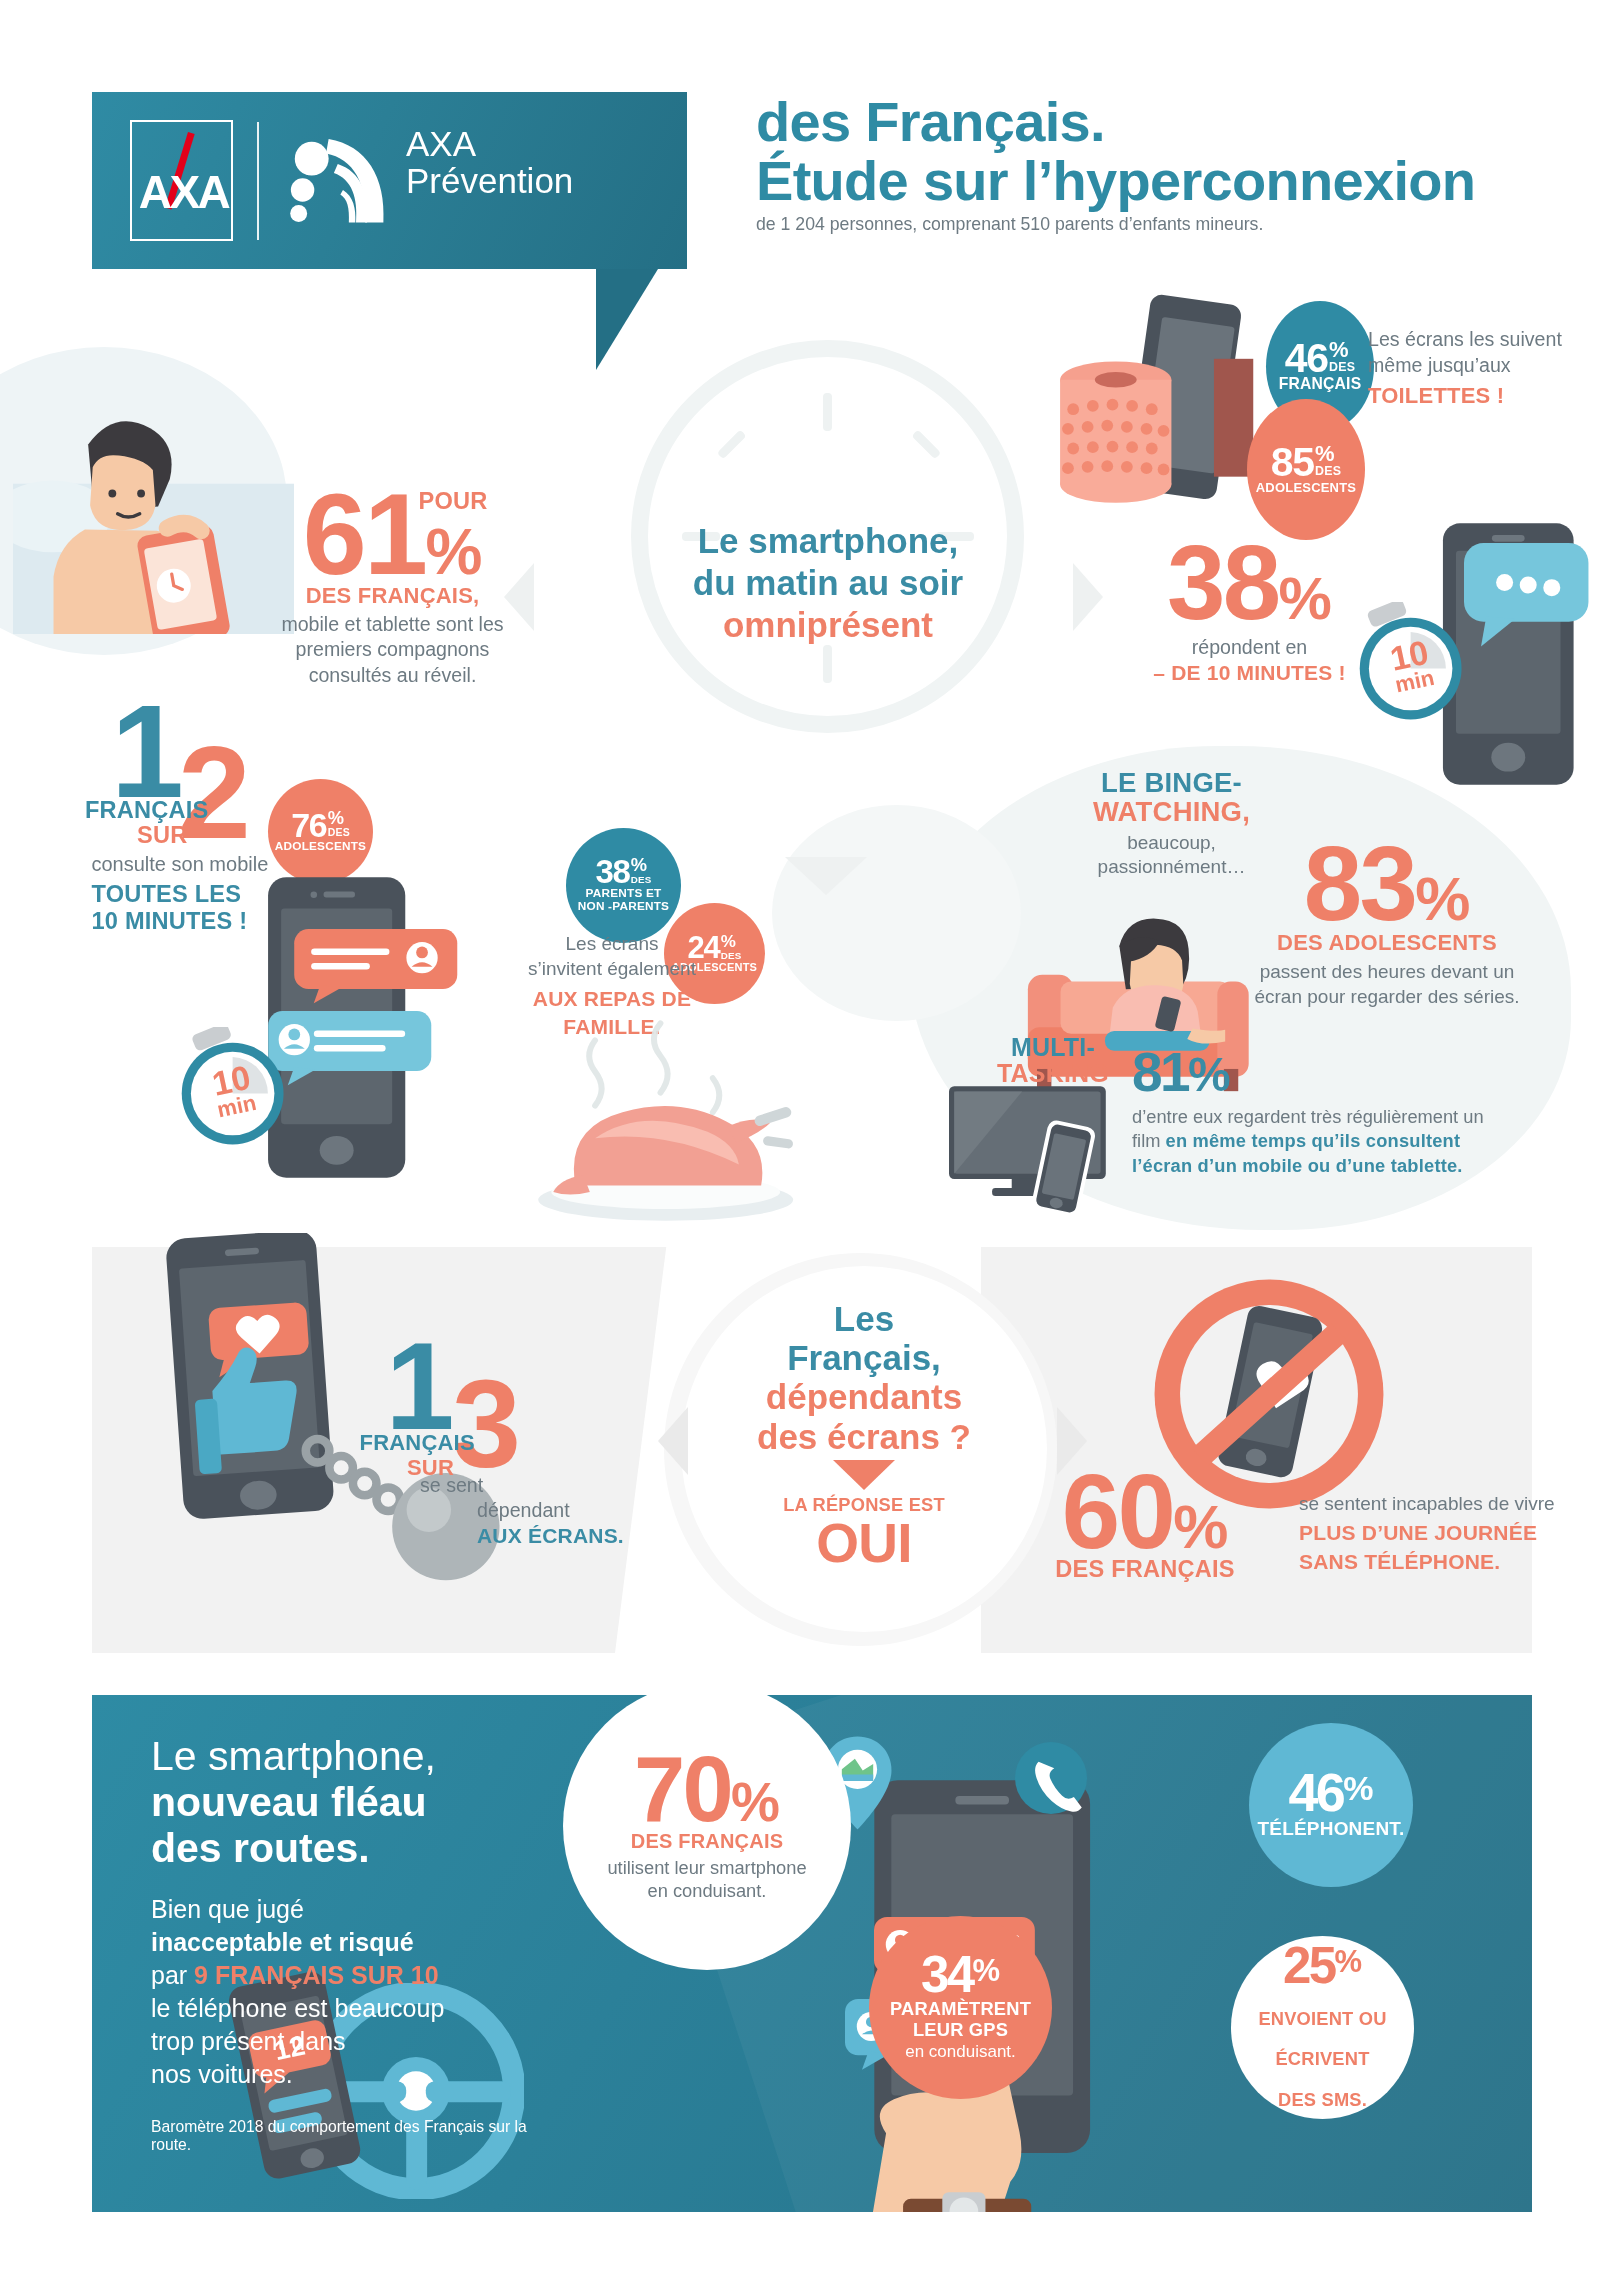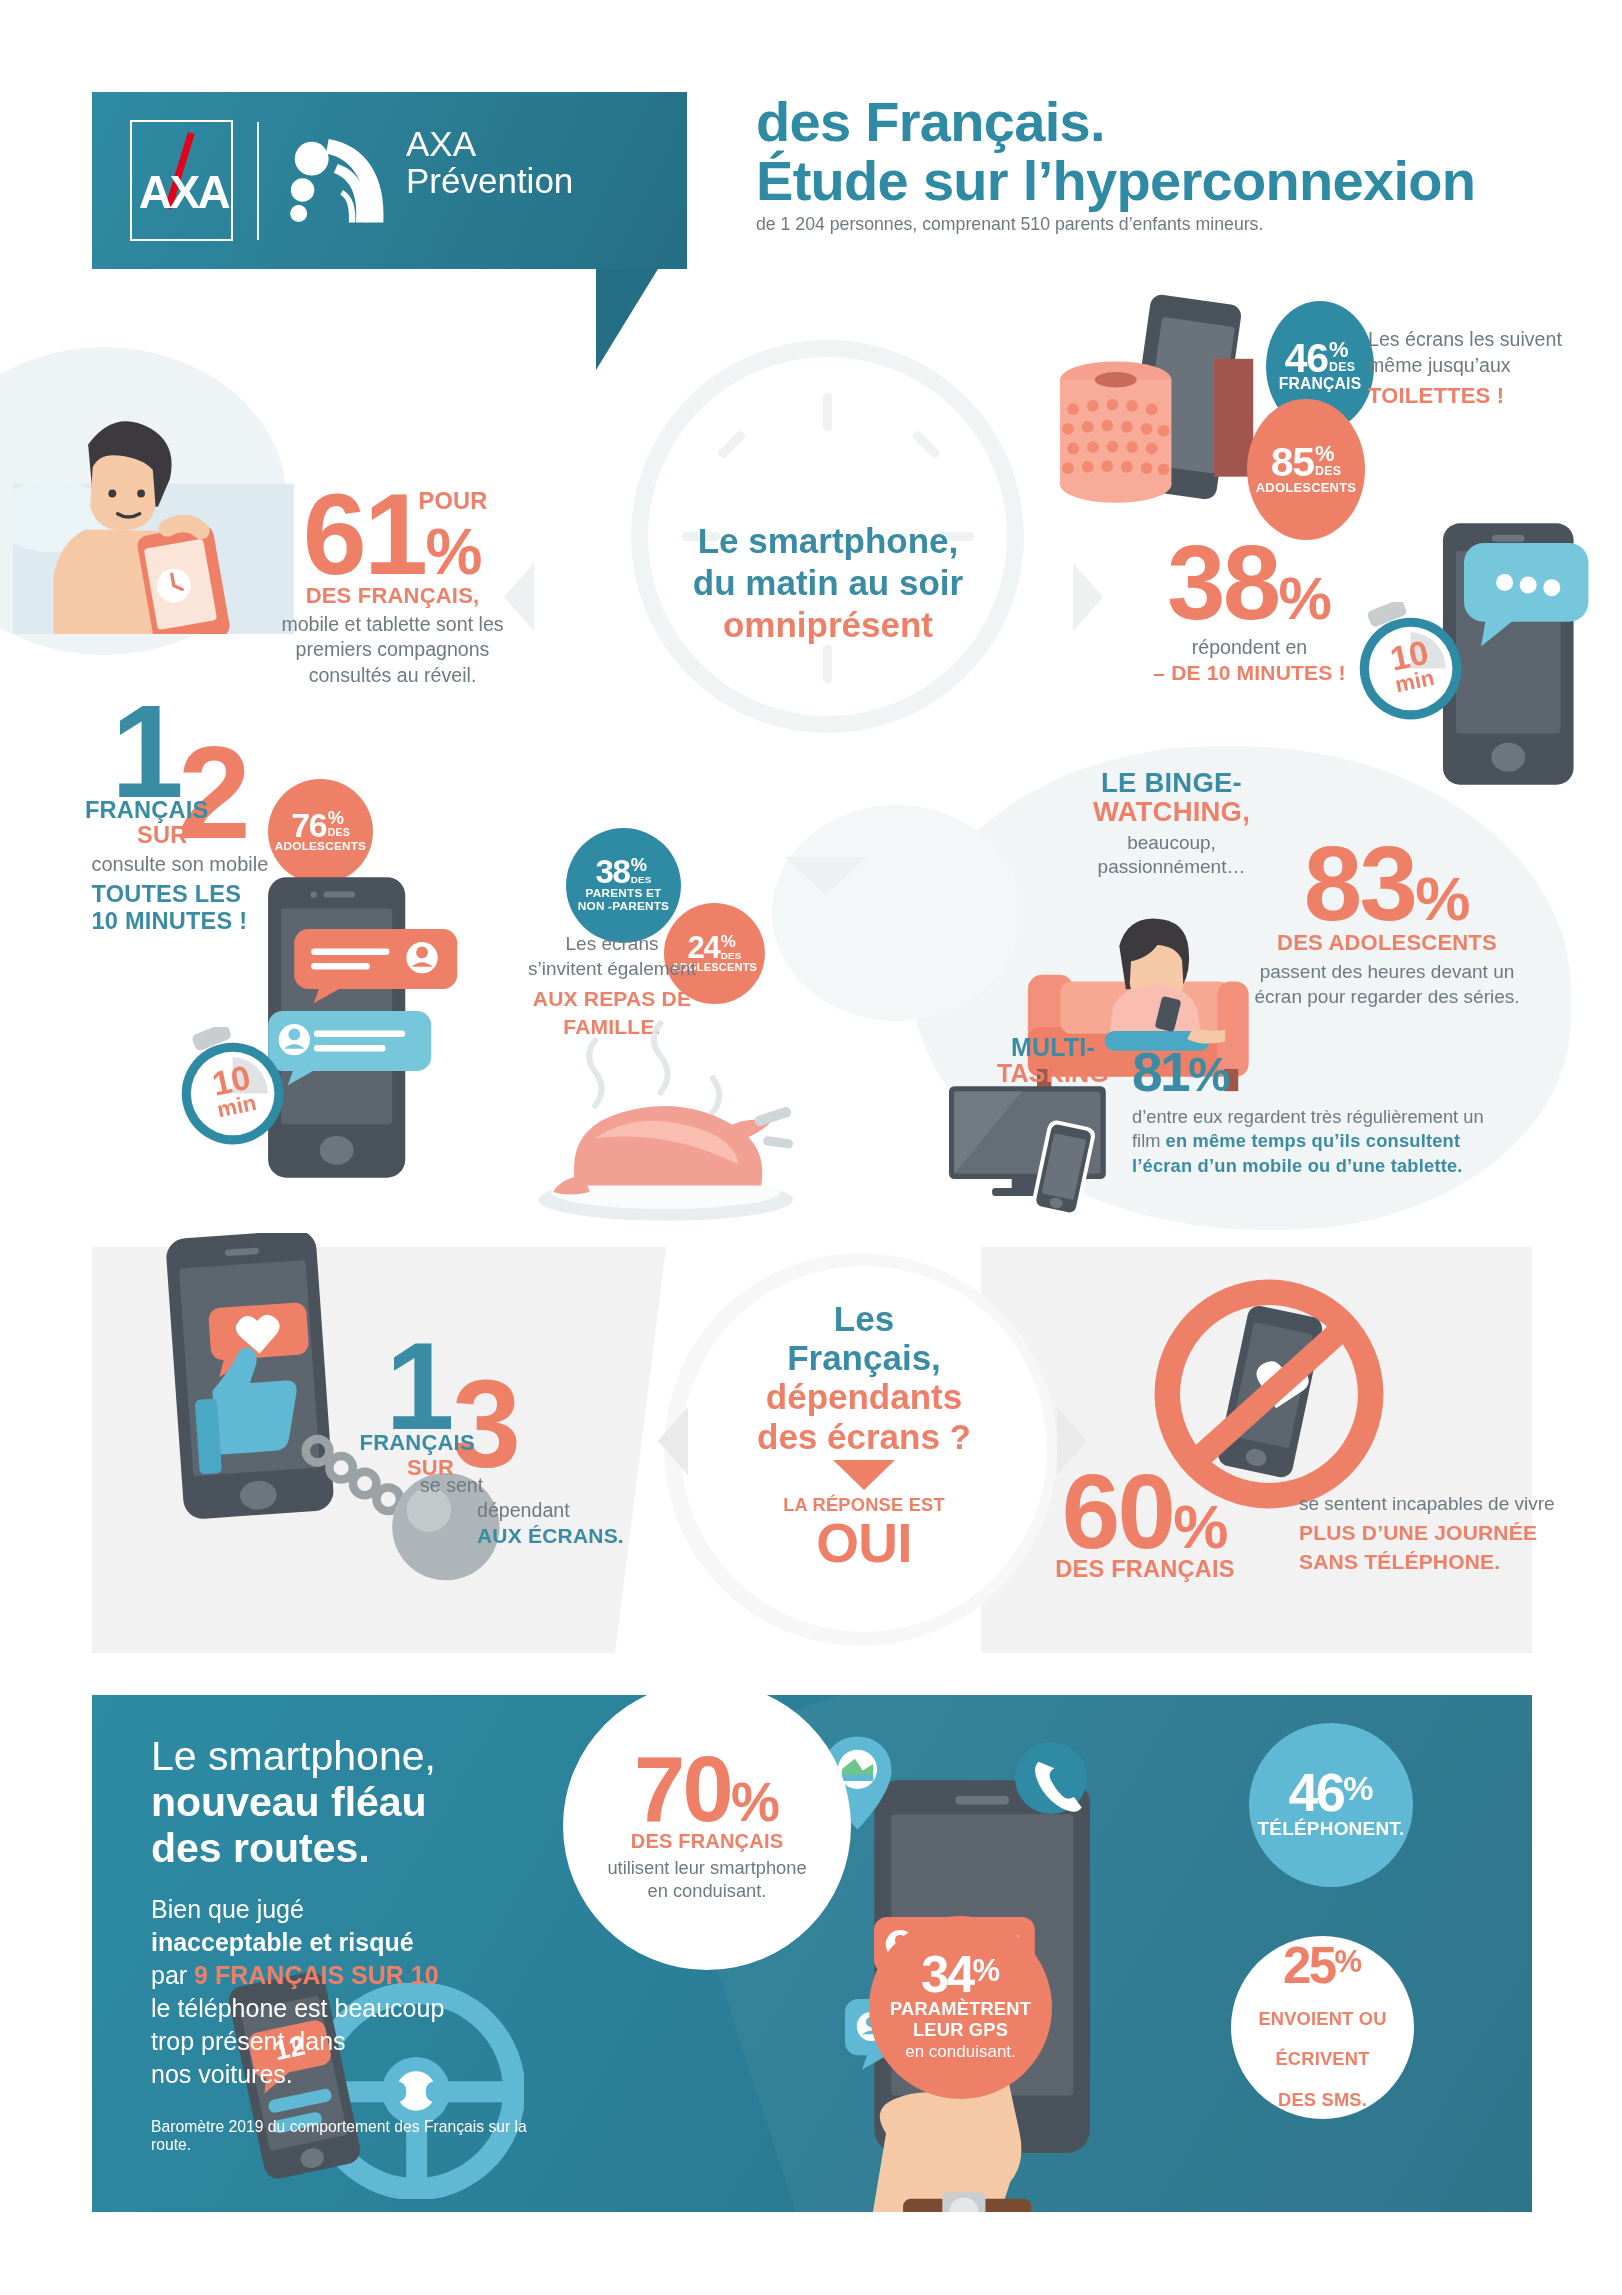--- a/index.html
+++ b/index.html
@@ -637,21 +637,21 @@
     <div style="margin-top:21px;font-size:25px;line-height:1.32;color:#fff;">
       <div style="font-weight:400;">Bien que jugé</div>
       <div style="font-weight:700;">inacceptable et risqué</div>
       <div>
         <span style="font-weight:400;">par </span><span class="c-coral" style="font-weight:700;">9 FRANÇAIS SUR 10</span>
       </div>
       <div style="font-weight:400;">le téléphone est beaucoup</div>
       <div style="font-weight:400;">trop présent dans</div>
       <div style="font-weight:400;">nos voitures.</div>
     </div>
-    <div class="c-white" style="font-size:15.7px;margin-top:27.5px;">Baromètre 2019 du comportement des Français sur la route.</div>
+    <div class="c-white" style="font-size:15.7px;margin-top:27.5px;">Baromètre 2018 du comportement des Français sur la route.</div>
   </div>
 
   <div class="abs" style="left:471px;top:-13px;width:288px;height:288px;background:#fff;border-radius:50%;display:flex;flex-direction:column;align-items:center;justify-content:center;text-align:center;padding:0 17px;">
     <div>
       <span class="big-num c-coral" style="font-size:92px;">70</span><span class="pct c-coral" style="font-size:55px;">%</span>
     </div>
     <div class="cap c-coral" style="font-size:20px;margin-top:-3.9px;">DES FRANÇAIS</div>
     <div class="light c-grey" style="font-size:18.3px;line-height:1.3;margin-top:2.6px;">utilisent leur smartphone</div>
     <div class="light c-grey" style="font-size:18.3px;line-height:1.3;">en conduisant.</div>
   </div>

